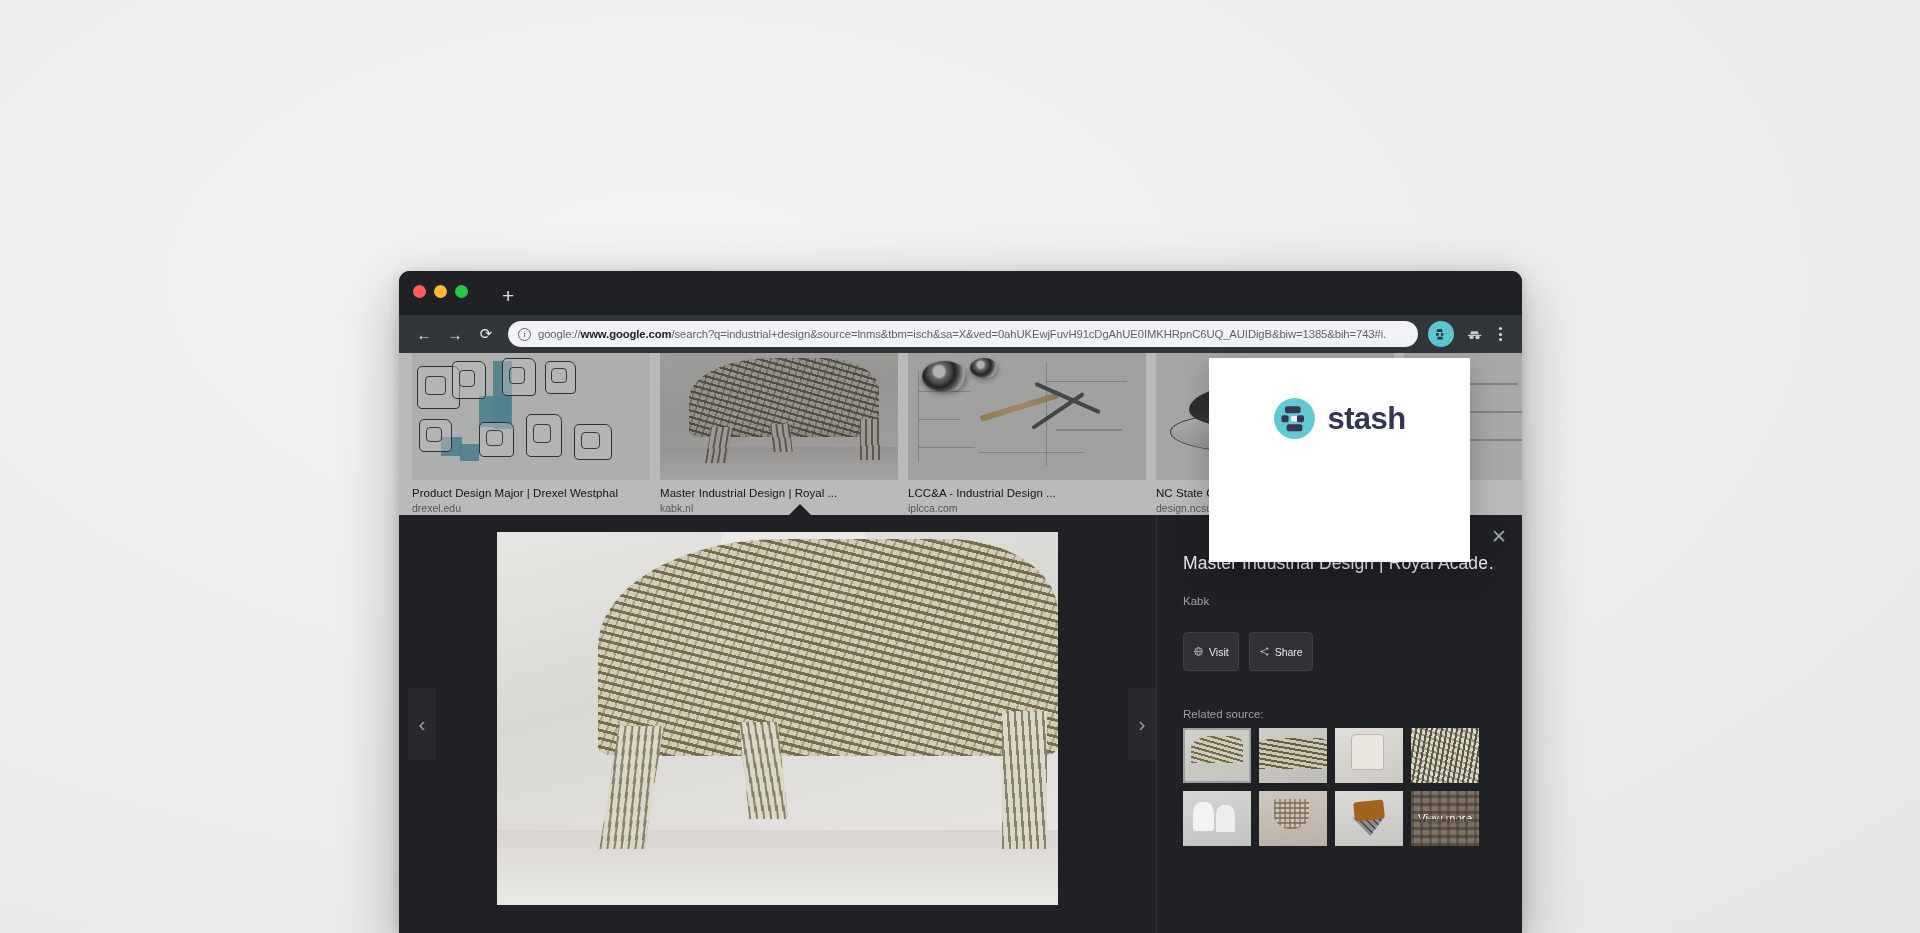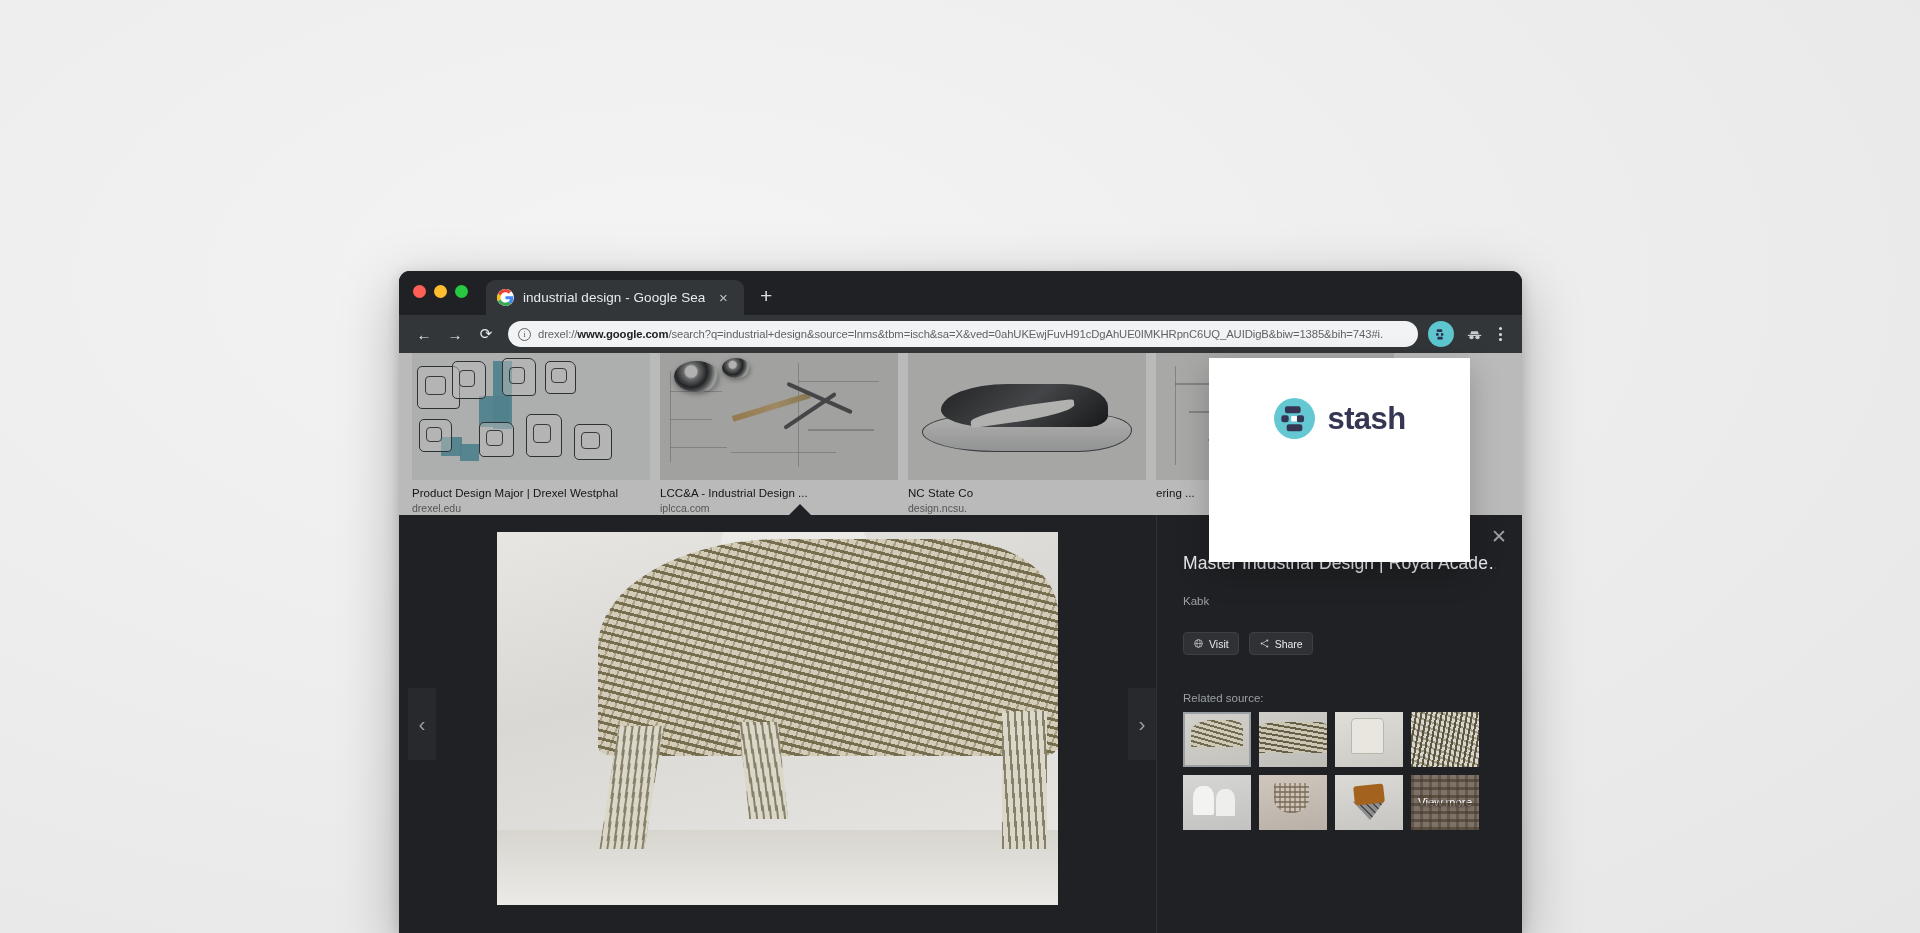--- a/index.html
+++ b/index.html
@@ -411,21 +411,21 @@
   #lb-source {
     color: #9aa0a6;
     font-size: 11.5px;
     margin-top: 21px;
   }
   #lb-actions {
     display: flex; gap: 10px;
     margin-top: 25px;
   }
   .lb-btn {
-    height: 23px;
+    height: 39px;
     background: #303134;
     border: 1px solid #3c4043;
     border-radius: 4px;
     display: flex; align-items: center;
     gap: 5px;
     padding: 0 9px;
     color: #e8eaed;
     font-size: 10.5px;
   }
   #related-label {
@@ -557,44 +557,32 @@
 <div id="browser-window">
 
   <div id="tab-strip">
 
     <div id="traffic-lights">
       <span class="light red"></span>
       <span class="light yellow"></span>
       <span class="light green"></span>
     </div>
 
-    <div id="tab-active">
-      <span id="tab-favicon">
-        <svg viewBox="0 0 48 48" width="17" height="17" aria-hidden="true">
-          <path fill="#EA4335" d="M24 9.5c3.5 0 6.6 1.2 9 3.6l6.8-6.8C35.6 2.4 30.2 0 24 0 14.6 0 6.5 5.4 2.6 13.2l7.9 6.2C12.4 13.6 17.7 9.5 24 9.5z"></path>
-          <path fill="#4285F4" d="M46.1 24.6c0-1.6-.1-2.8-.4-4.1H24v8.4h12.5c-.3 2.1-1.6 5.2-4.6 7.3l7.7 6c4.5-4.2 6.5-10.3 6.5-17.6z"></path>
-          <path fill="#FBBC05" d="M10.5 28.6c-.5-1.4-.8-2.9-.8-4.6s.3-3.2.8-4.6l-7.9-6.2C1 16.3 0 20 0 24s1 7.7 2.6 10.8l7.9-6.2z"></path>
-          <path fill="#34A853" d="M24 48c6.2 0 11.5-2 15.6-5.8l-7.7-6c-2.1 1.4-4.8 2.3-7.9 2.3-6.3 0-11.6-4.1-13.5-9.9l-7.9 6.2C6.5 42.6 14.6 48 24 48z"></path>
-        </svg>
-      </span>
-      <span id="tab-title">industrial design - Google Sea</span>
-      <span id="tab-close">×</span>
-    </div>
 
     <div id="new-tab">+</div>
   </div>
 
   <div id="toolbar">
     <div class="nav-btn">←</div>
     <div class="nav-btn">→</div>
     <div class="nav-btn">⟳</div>
 
     <div id="omnibox">
       <span id="omnibox-info">i</span>
-      <span id="omnibox-url"><span>drexel://</span><span class="host">www.google.com</span><span>/search?q=industrial+design&amp;source=lnms&amp;tbm=isch&amp;sa=X&amp;ved=0ahUKEwjFuvH91cDgAhUE0IMKHRpnC6UQ_AUIDigB&amp;biw=1385&amp;bih=743#i.</span></span>
+      <span id="omnibox-url"><span>google://</span><span class="host">www.google.com</span><span>/search?q=industrial+design&amp;source=lnms&amp;tbm=isch&amp;sa=X&amp;ved=0ahUKEwjFuvH91cDgAhUE0IMKHRpnC6UQ_AUIDigB&amp;biw=1385&amp;bih=743#i.</span></span>
     </div>
 
     <div id="ext-stash">
       <svg viewBox="0 0 24 24" width="15" height="15" aria-hidden="true">
         <rect x="4.5" y="3.6" width="8.6" height="4.4" rx="1.4" fill="#2f3150"></rect>
         <rect x="3.2" y="9.6" width="4.4" height="4.4" rx="1.4" fill="#2f3150"></rect>
         <rect x="10.6" y="9.6" width="4.4" height="4.4" rx="1.4" fill="#2f3150"></rect>
         <rect x="5.4" y="15.6" width="8.6" height="4.4" rx="1.4" fill="#2f3150"></rect>
         <rect x="8.1" y="10.3" width="3.1" height="3.1" fill="#5dc6cf"></rect>
       </svg>
@@ -634,20 +622,33 @@
             <div class="pack" style="left:3%;top:52%;width:14%;height:26%"></div>
             <div class="pack" style="left:28%;top:54%;width:15%;height:28%"></div>
             <div class="pack" style="left:48%;top:48%;width:15%;height:34%"></div>
             <div class="pack" style="left:68%;top:56%;width:16%;height:28%"></div>
           </div>
         </div>
         <div class="result-title">Product Design Major | Drexel Westphal</div>
         <div class="result-domain">drexel.edu</div>
       </div>
 
+      <div class="result-card">
+        <div class="result-thumb">
+          <div class="art art-lattice">
+            <div class="floor"></div>
+            <div class="mesh"></div>
+            <div class="leg" style="left:20%;top:58%;width:9%;height:28%;transform:skewX(-10deg)"></div>
+            <div class="leg" style="left:47%;top:56%;width:8%;height:22%;transform:skewX(7deg)"></div>
+            <div class="leg" style="left:84%;top:52%;width:9%;height:32%"></div>
+          </div>
+        </div>
+        <div class="result-title">Master Industrial Design | Royal ...</div>
+        <div class="result-domain">kabk.nl</div>
+      </div>
 
       <div class="result-card">
         <div class="result-thumb">
           <div class="art art-blueprint">
             <div class="line" style="left:4%;top:14%;width:1.4px;height:72%"></div>
             <div class="line" style="left:4%;top:30%;width:22%;height:1.4px"></div>
             <div class="line" style="left:4%;top:52%;width:18%;height:1.4px"></div>
             <div class="line" style="left:4%;top:74%;width:24%;height:1.4px"></div>
             <div class="line" style="left:58%;top:8%;width:1.4px;height:82%"></div>
             <div class="line" style="left:58%;top:22%;width:34%;height:1.4px"></div>

